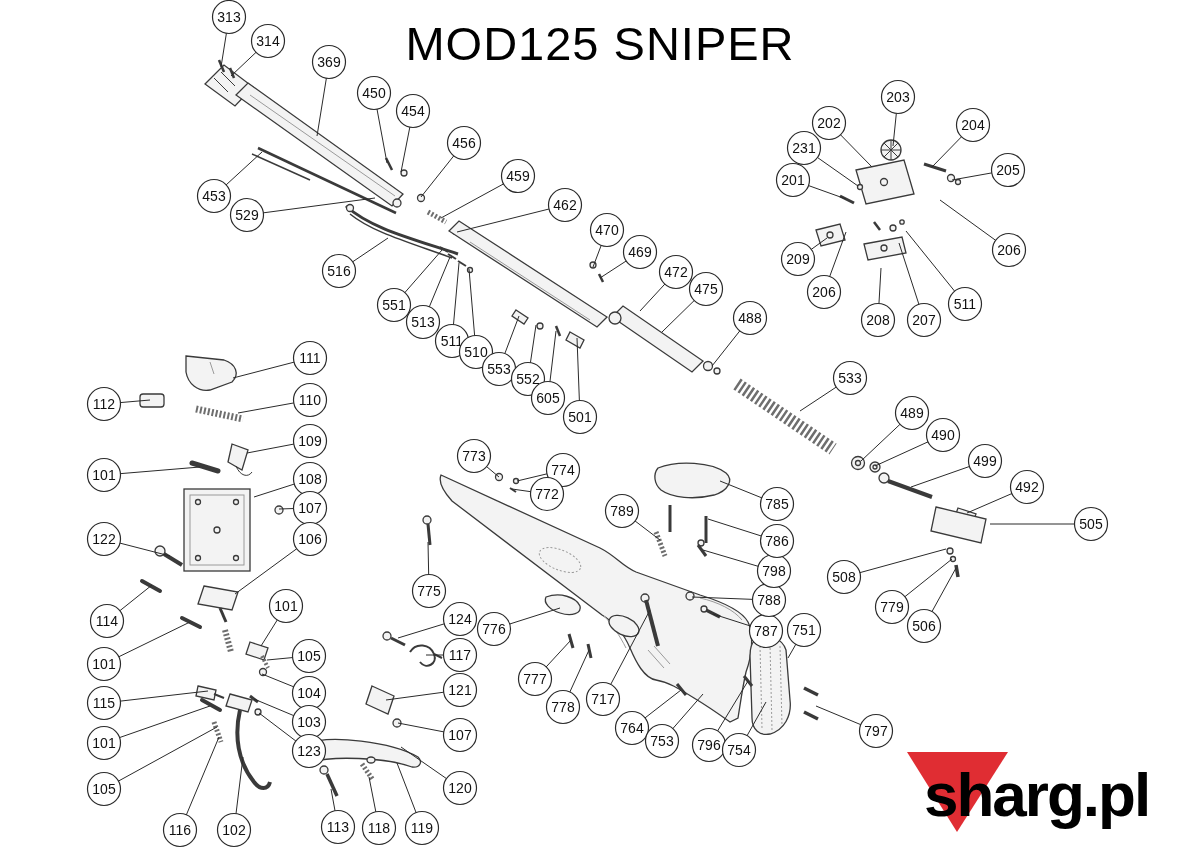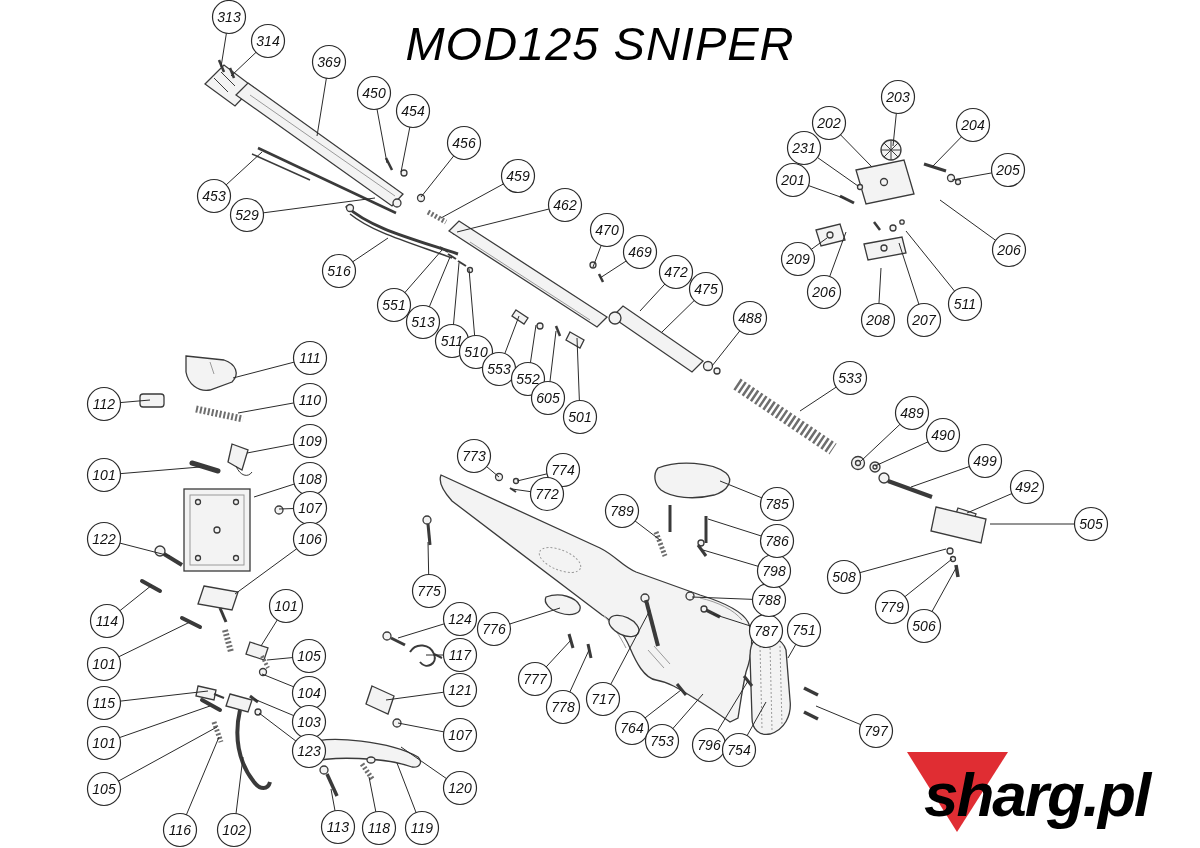--- a/index.html
+++ b/index.html
@@ -1,17 +1,17 @@
 <!DOCTYPE html>
 <html><head>
 <meta charset="utf-8">
 <style>
   html,body{margin:0;padding:0;background:#fff;}
   .page{position:relative;width:1200px;height:848px;background:#ffffff;overflow:hidden;
-        font-family:"Liberation Sans",sans-serif;font-style:italic;}
+        font-family:"Liberation Sans",sans-serif;}
   svg{display:block;}
   .title-text{font-family:"Liberation Sans",sans-serif;font-size:47px;font-weight:500;
               letter-spacing:1px;fill:#000;text-anchor:middle;}
   .callout-circle{fill:#ffffff;stroke:#2b2b2b;stroke-width:1.2;}
   .callout-text{font-family:"Liberation Sans",sans-serif;font-size:14px;fill:#111;text-anchor:middle;}
   .leader{stroke:#2b2b2b;stroke-width:1;fill:none;}
   .part{stroke:#3a3a3a;stroke-width:1.3;fill:#f3f3f3;}
   .part-line{stroke:#3a3a3a;fill:none;}
   .spring{stroke:#6e6e6e;fill:none;stroke-linecap:butt;}
   .detail{stroke:#9a9a9a;fill:none;stroke-width:1;}

